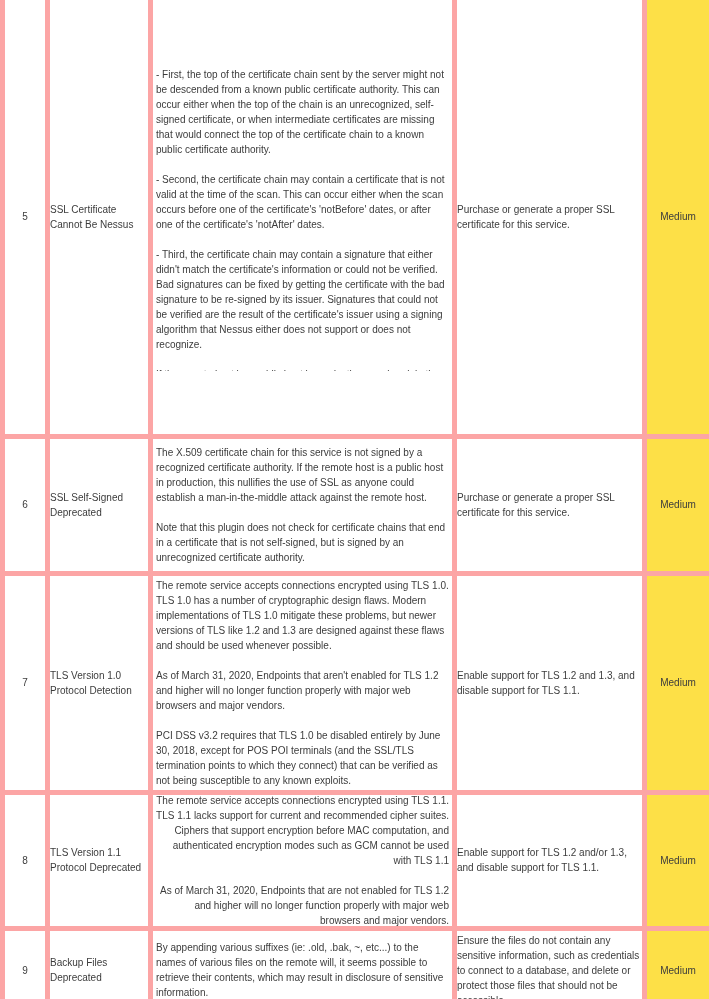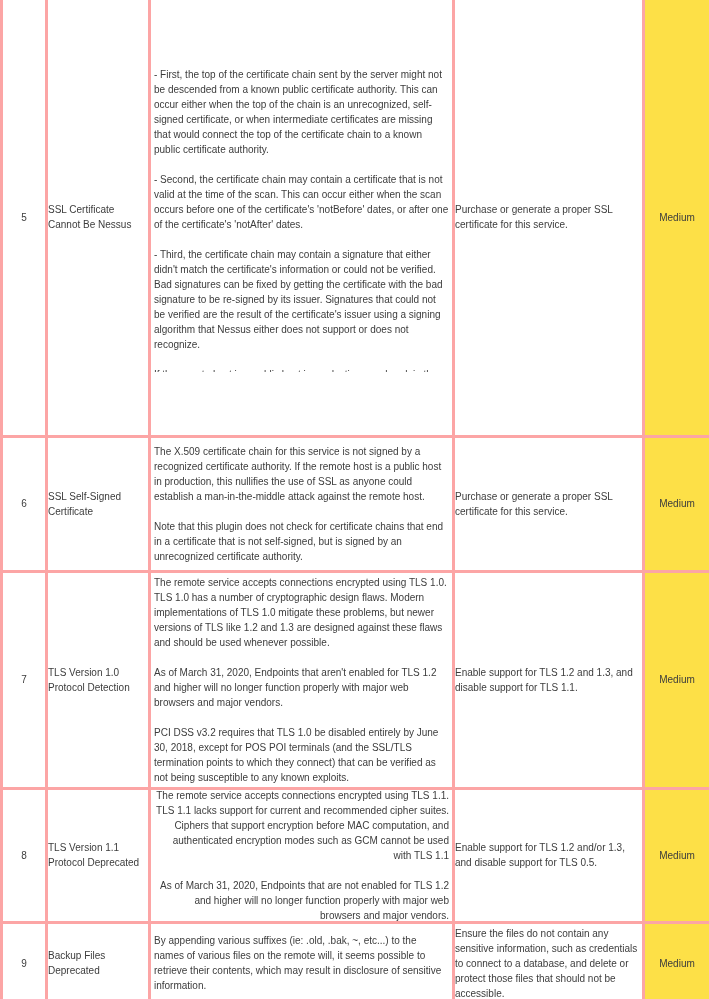--- a/index.html
+++ b/index.html
@@ -4,21 +4,21 @@
 <style>
   html,body{margin:0;padding:0;background:#ffffff;}
   .page{
     width:709px;height:999px;overflow:hidden;background:#ffffff;
     font-family:"Liberation Sans",sans-serif;
   }
   table.vuln{
     border-collapse:collapse;table-layout:fixed;width:709px;
   }
   table.vuln td{
-    border:3px solid #fca5a5;
+    border:5px solid #fca5a5;
     vertical-align:middle;
     font-size:10px;line-height:15px;color:#3c3c3c;
     padding:0;
     overflow:hidden;
   }
   tr.first td{border-top:none;}
   tr.last td{border-bottom:none;}
   td.num{text-align:center;}
   td.name{padding:0 4px;}
   td.desc .inner{
@@ -66,21 +66,21 @@
 If the remote host is a public host in production, any break in the chain makes it more difficult for users to verify the authenticity and identity of the web server. This could make it easier to carry out man-in-the-middle attacks against the remote host.</span>
             </div>
           </td>
         <td class="sol">
             <span>Purchase or generate a proper SSL certificate for this service.</span>
           </td>
         <td class="sev">Medium</td>
       </tr>
       <tr class="r6">
         <td class="num">6</td>
-        <td class="name">SSL Self-Signed Certificate</td>
+        <td class="name">SSL Self-Signed Deprecated</td>
         <td class="desc">
             <div class="inner">
               <span>The X.509 certificate chain for this service is not signed by a recognized certificate authority. If the remote host is a public host in production, this nullifies the use of SSL as anyone could establish a man-in-the-middle attack against the remote host.
 
 Note that this plugin does not check for certificate chains that end in a certificate that is not self-signed, but is signed by an unrecognized certificate authority.</span>
             </div>
           </td>
         <td class="sol">
             <span>Purchase or generate a proper SSL certificate for this service.</span>
           </td>
@@ -107,21 +107,21 @@
         <td class="num">8</td>
         <td class="name">TLS Version 1.1 Protocol Deprecated</td>
         <td class="desc">
             <div class="inner">
               <span>The remote service accepts connections encrypted using TLS 1.1. TLS 1.1 lacks support for current and recommended cipher suites. Ciphers that support encryption before MAC computation, and authenticated encryption modes such as GCM cannot be used with TLS 1.1
 
 As of March 31, 2020, Endpoints that are not enabled for TLS 1.2 and higher will no longer function properly with major web browsers and major vendors.</span>
             </div>
           </td>
         <td class="sol">
-            <span>Enable support for TLS 1.2 and/or 1.3, and disable support for TLS 0.5.</span>
+            <span>Enable support for TLS 1.2 and/or 1.3, and disable support for TLS 1.1.</span>
           </td>
         <td class="sev">Medium</td>
       </tr>
       <tr class="r9 last">
         <td class="num">9</td>
         <td class="name">Backup Files Deprecated</td>
         <td class="desc">
             <div class="inner">
               <span>By appending various suffixes (ie: .old, .bak, ~, etc...) to the names of various files on the remote will, it seems possible to retrieve their contents, which may result in disclosure of sensitive information.</span>
             </div>

